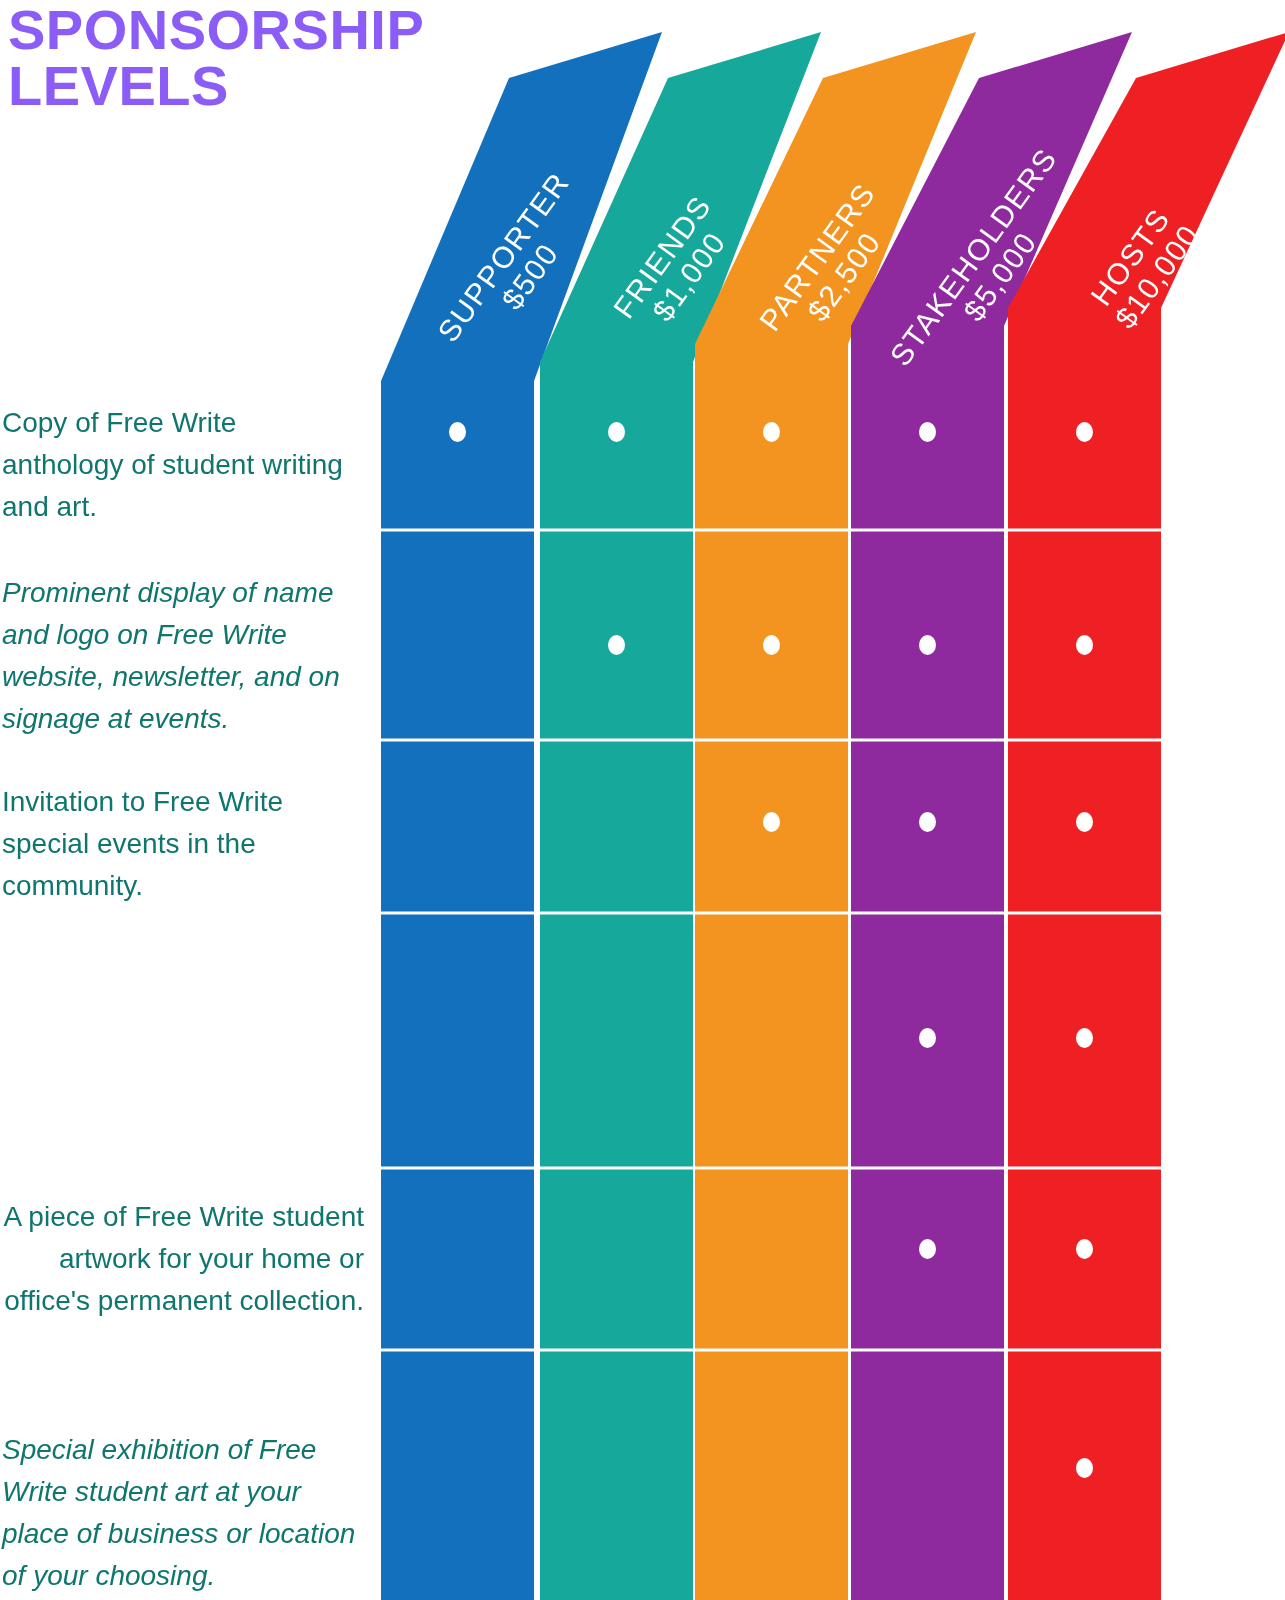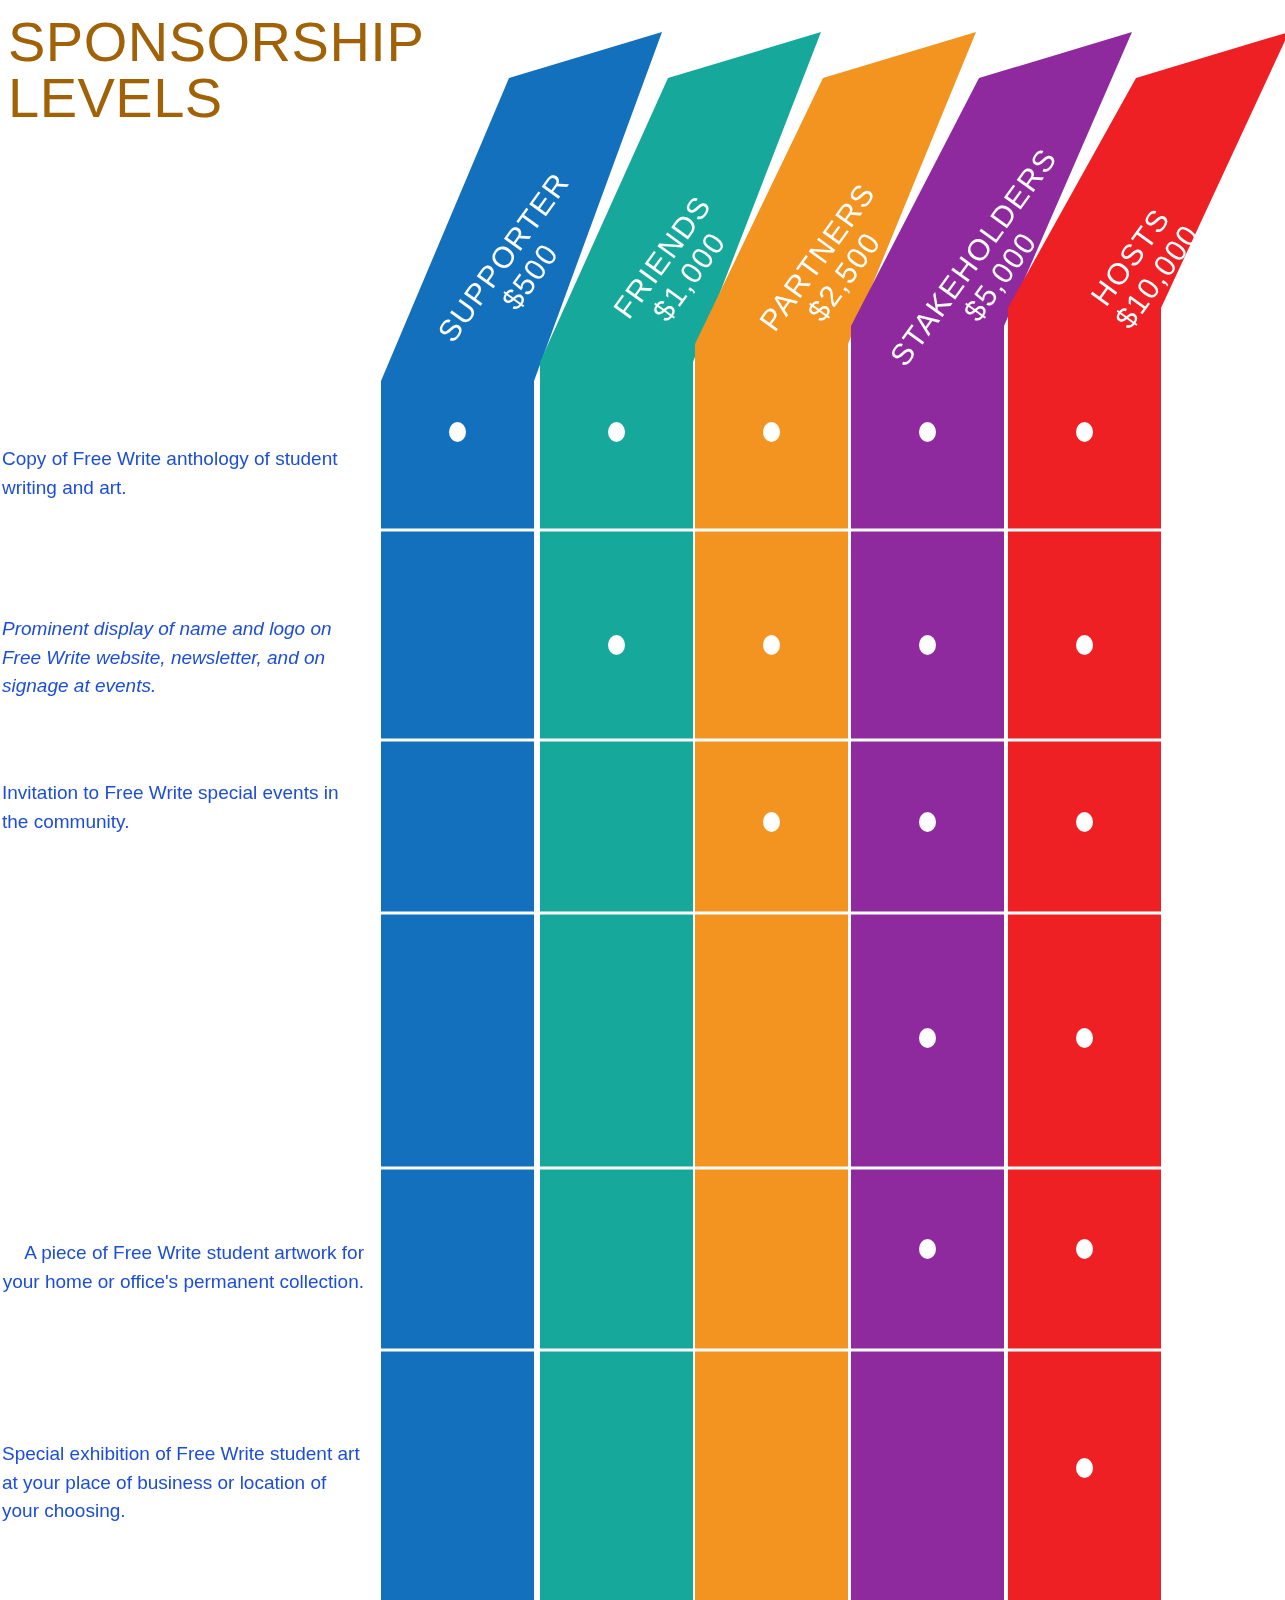--- a/index.html
+++ b/index.html
@@ -18,40 +18,39 @@
     width: 1285px;
     height: 1600px;
     overflow: hidden;
     background: #ffffff;
   }
 
   
   #title {
     position: absolute;
     left: 8px;
-    top: 14px;
+    top: 2px;
     width: 430px;
     font-size: 56px;
     line-height: 1.0;
     letter-spacing: 0.5px;
-    font-weight: 400;
-    color: #a16207;
+    font-weight: 700;
+    color: #8b5cf6;
     white-space: pre-line;
   }
 
   
   .feature {
     position: absolute;
     left: 2px;
     width: 362px;
-    font-size: 19px;
+    font-size: 28px;
     line-height: 1.5;
-    color: #1d4ed8;
+    color: #0f766e;
     font-weight: 400;
-    margin-top: 43px;
   }
 
   
   #chart {
     position: absolute;
     left: 0;
     top: 0;
     width: 1285px;
     height: 1600px;
   }
@@ -164,17 +163,17 @@
           <g transform="translate(1138.82,263) rotate(-54)">
             <text class="hdrtxt" x="0" y="0" text-anchor="middle">HOSTS</text>
             <text class="hdrtxt" x="0" y="33" text-anchor="middle">$10,000</text>
           </g>
         </g>
     </svg>
   </div>
 
   <div class="feature" style="top:402px;">Copy of Free Write anthology of student writing and art.</div>
   <div class="feature" style="top:572px;font-style:italic;">Prominent display of name and logo on Free Write website, newsletter, and on signage at events.</div>
-  <div class="feature" style="top:736px;">Invitation to Free Write special events in the community.</div>
+  <div class="feature" style="top:781px;">Invitation to Free Write special events in the community.</div>
   <div class="feature" style="top:1196px;text-align:right;">A piece of Free Write student artwork for your home or office's permanent collection.</div>
-  <div class="feature" style="top:1397px;">Special exhibition of Free Write student art at your place of business or location of your choosing.</div>
+  <div class="feature" style="top:1429px;font-style:italic;">Special exhibition of Free Write student art at your place of business or location of your choosing.</div>
 
 </div>
 
 </body></html>

